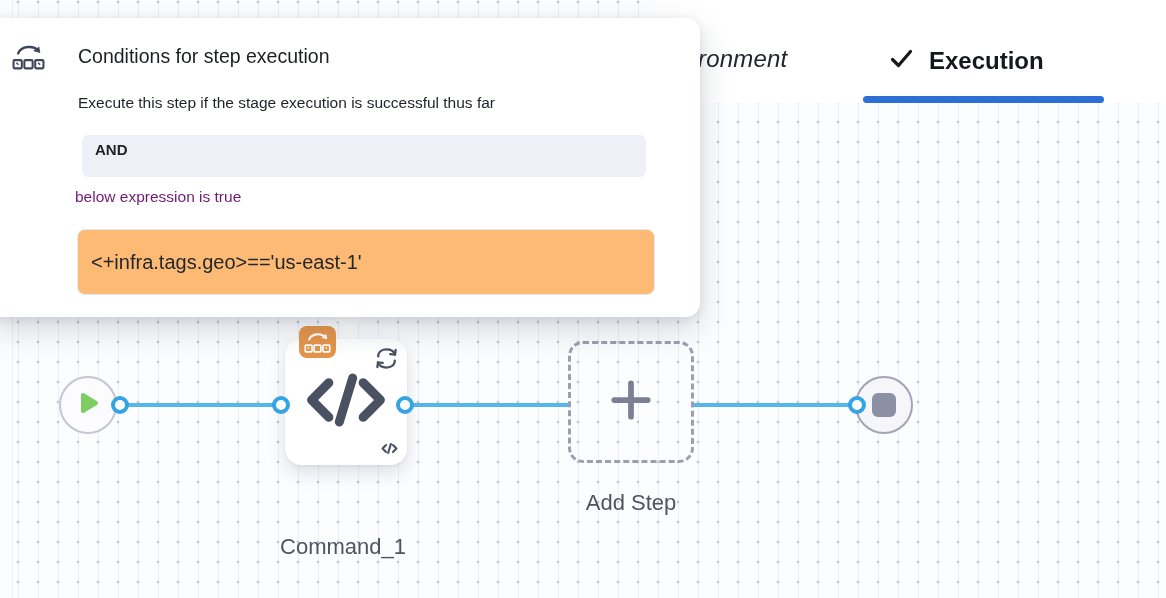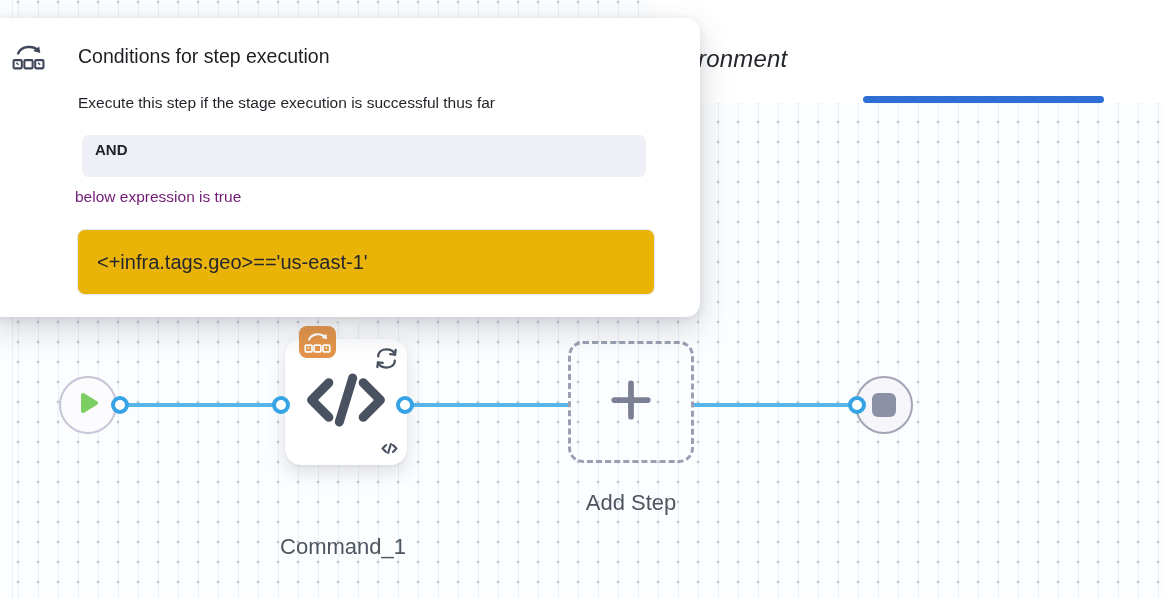--- a/index.html
+++ b/index.html
@@ -65,33 +65,41 @@
   .popover .title { position:absolute; left:90px; top:27px; font-size:19.5px;
     font-weight:400; color:#1c1e22; }
   .popover .desc { position:absolute; left:90px; top:76px; font-size:15.5px;
     color:#1f2228; }
   .popover .and-chip { position:absolute; left:94px; top:117px; width:564px;
     height:42px; background:#efeff7; border-radius:6px; line-height:30px;
     padding-left:13px; font-size:15px; font-weight:700; color:#1e2126; }
   .popover .expr-caption { position:absolute; left:87px; top:170px;
     font-size:15.5px; color:#701a75; }
   .popover .expr-box { position:absolute; left:89px; top:211px; width:578px;
-    height:66px; background:#eab308; border:1px solid #e4e8f0; border-radius:8px;
-    line-height:64px; padding-left:19px; font-size:20px; color:#24272c; }
+    height:66px; background:#fdba74; border:1px solid #e4e8f0; border-radius:8px;
+    line-height:64px; padding-left:13px; font-size:20px; color:#24272c; }
   .caret { position:absolute; left:333px; top:316px; width:0; height:0; z-index:9;
     border-left:16px solid transparent; border-right:16px solid transparent;
     border-top:18px solid #ffffff; }
 </style>
 </head>
 <body>
 
 <div class="stage">
 
   <div class="tabbar">
     <div class="tab-partial">ronment</div>
+    <div class="tab-active">
+      <span>
+        <svg width="27" height="27" viewBox="0 0 27 27" fill="none">
+          <path d="M4.5 14.5 L10.5 20.5 L22.5 6.5" stroke="#17191d" stroke-width="3.2" stroke-linecap="round" stroke-linejoin="round"></path>
+        </svg>
+      </span>
+      <span class="label">Execution</span>
+    </div>
     <div class="tab-underline"></div>
   </div>
 
   <div class="pipe-line" style="left:120px; width:163px;"></div>
   <div class="pipe-line" style="left:405px; width:165px;"></div>
   <div class="pipe-line" style="left:694px; width:164px;"></div>
 
   <div class="port" style="left:111px;"></div>
   <div class="port" style="left:272px;"></div>
   <div class="port" style="left:396px;"></div>

